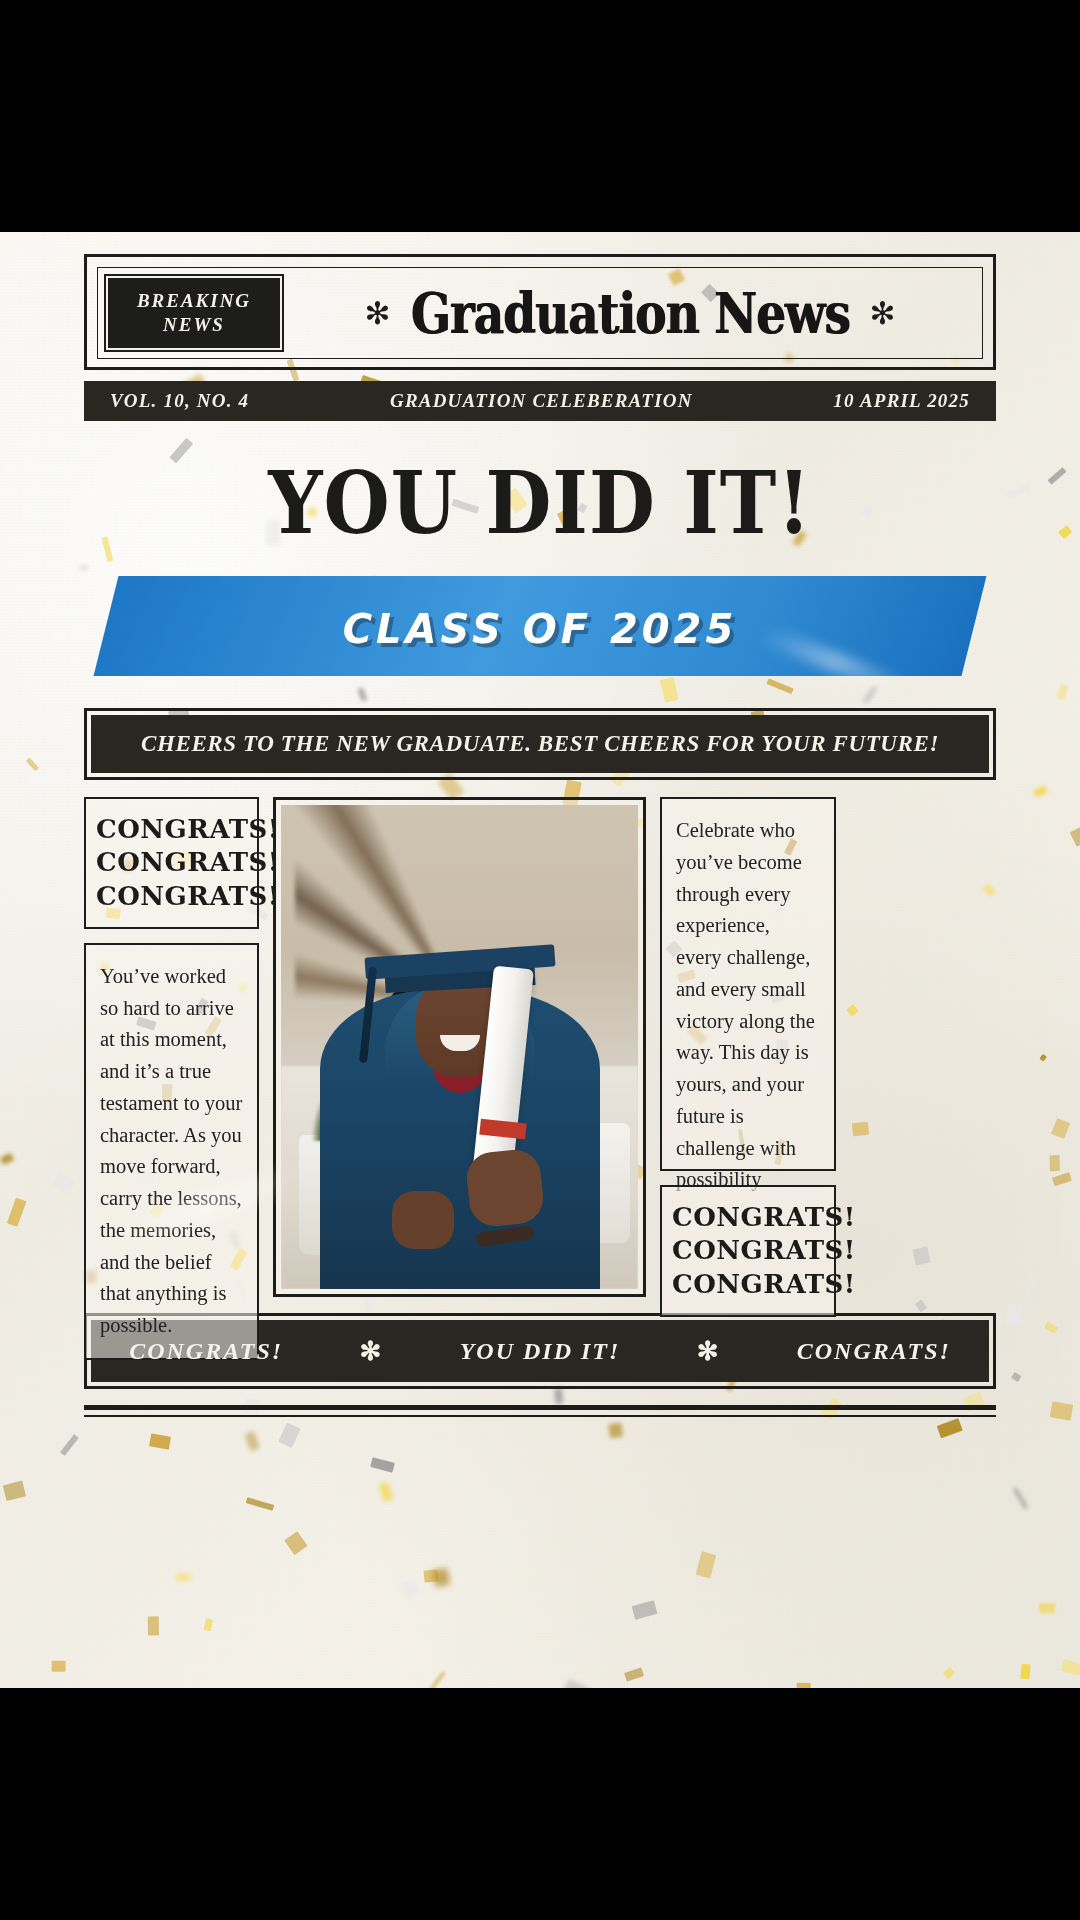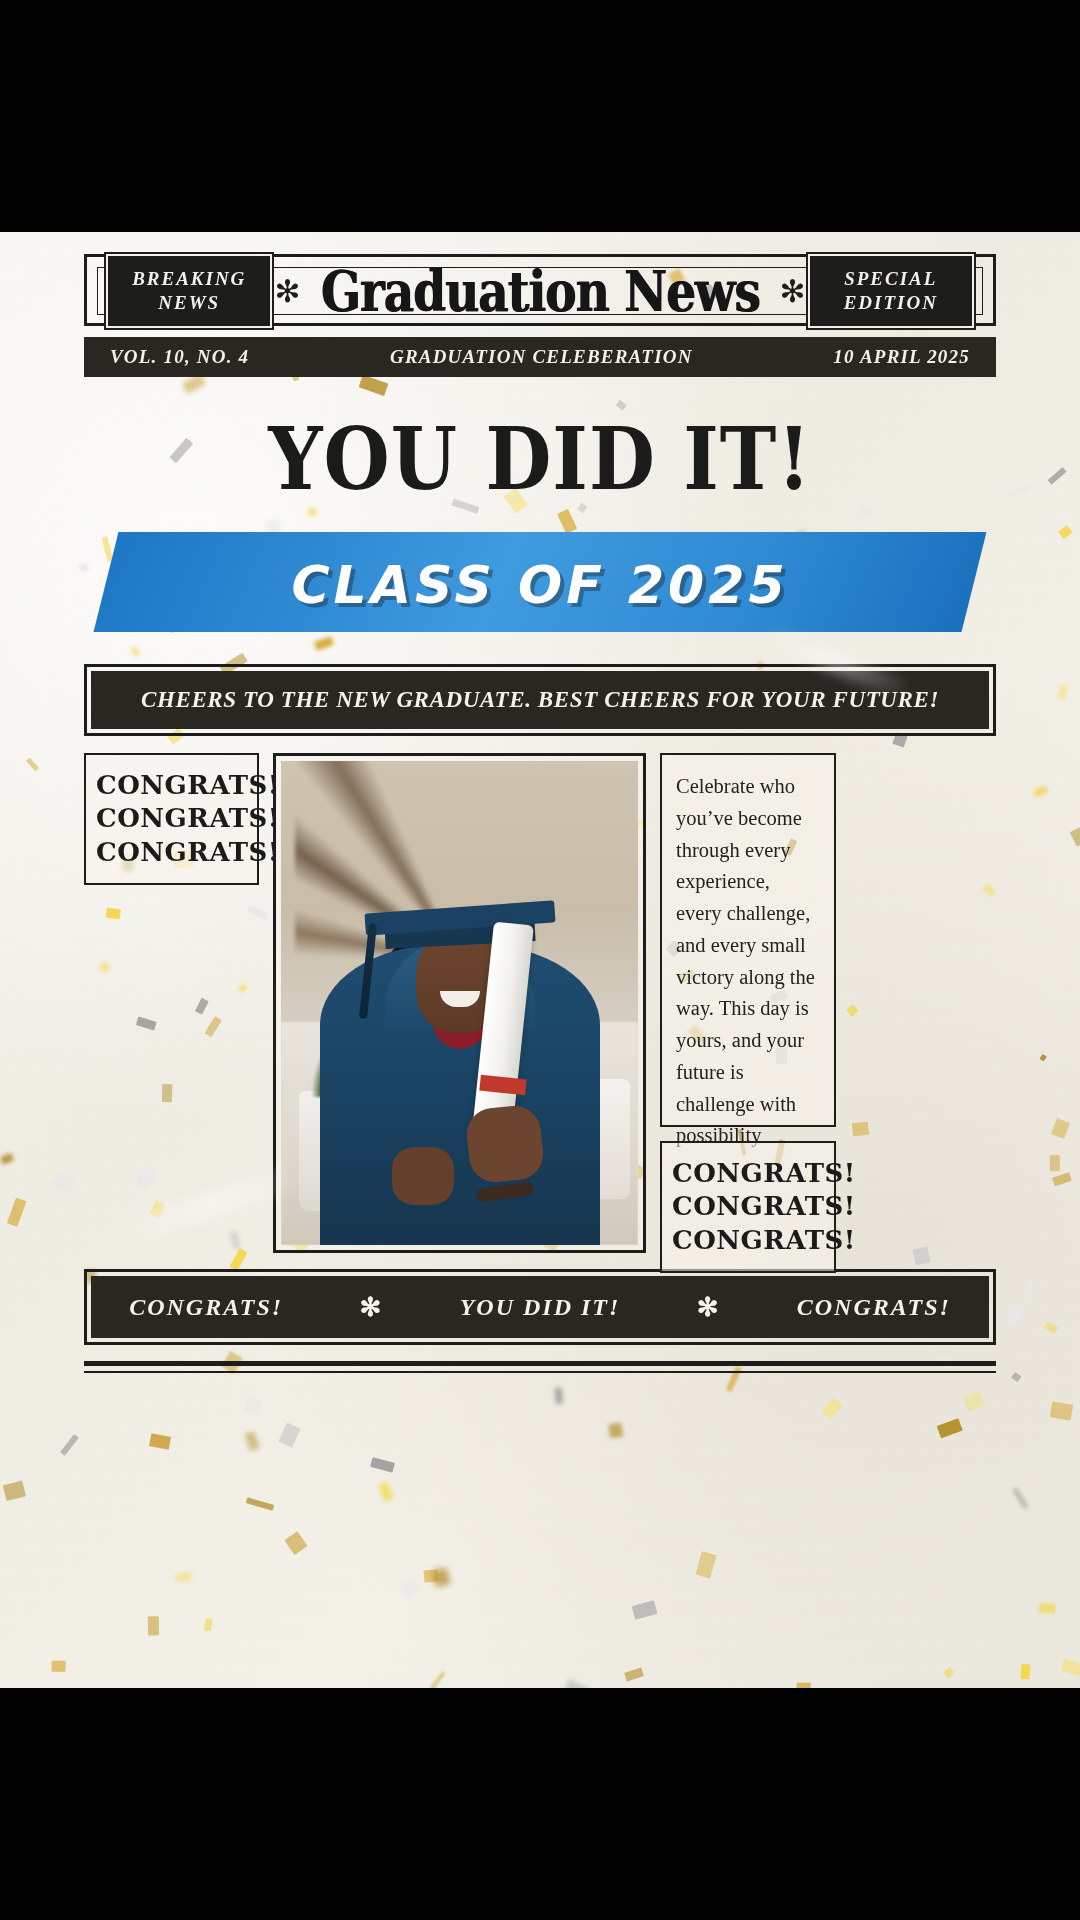--- a/index.html
+++ b/index.html
@@ -64,21 +64,21 @@
     top: 22px;
     width: 912px;
     height: 1400px;
   }
 
   .blk { box-sizing: border-box; }
 
   
   .masthead {
     position: relative;
-    height: 72px;
+    height: 116px;
     border: 3px solid #1d1d1b;
     padding: 10px;
   }
   .masthead-inner {
     position: relative;
     height: 100%;
     border: 1px solid #1d1d1b;
     display: flex;
     align-items: center;
     justify-content: space-between;
@@ -171,21 +171,21 @@
   }
   .banner-text {
     position: absolute;
     inset: 0;
     display: flex;
     align-items: center;
     justify-content: center;
     font-family: "DejaVu Sans", sans-serif;
     font-style: italic;
     font-weight: bold;
-    font-size: 52px;
+    font-size: 40px;
     letter-spacing: 4px;
     color: #ffffff;
     text-shadow: 4px 4px 0 rgba(20,20,20,.35);
   }
 
   
   .subbar {
     margin-top: 26px;
     height: 72px;
     border: 3px solid #1d1d1b;
@@ -591,24 +591,20 @@
         <div class="masthead-inner">
           <div class="badge">
             <span>BREAKING</span>
             <span>NEWS</span>
           </div>
           <div class="masthead-center">
             <span class="star">✻</span>
             <span class="title-word">Graduation News</span>
             <span class="star">✻</span>
           </div>
-          <div class="badge">
-            <span>SPECIAL</span>
-            <span>EDITION</span>
-          </div>
         </div>
       </div>
 
       <div class="infobar blk">
         <span>VOL. 10, NO. 4</span>
         <span>GRADUATION CELEBERATION</span>
         <span>10 APRIL 2025</span>
       </div>
 
       <div class="headline">YOU DID IT!</div>
@@ -623,20 +619,21 @@
       </div>
 
       <div class="columns">
 
         <div class="col-left">
           <div class="boxed congrats-box">
             <div>CONGRATS!</div>
             <div>CONGRATS!</div>
             <div>CONGRATS!</div>
           </div>
+          <div class="boxed body-box">You’ve worked so hard to arrive at this moment, and it’s a true testament to your character. As you move forward, carry the lessons, the memories, and the belief that anything is possible.</div>
         </div>
 
         <div class="col-mid">
           <div class="photo-frame">
             <div class="photo">
               <div class="ph-bg"></div>
               <div class="ph-palm"></div>
               <div class="ph-wall"></div>
               <div class="ph-pot"></div>
               <div class="ph-plant"></div>

